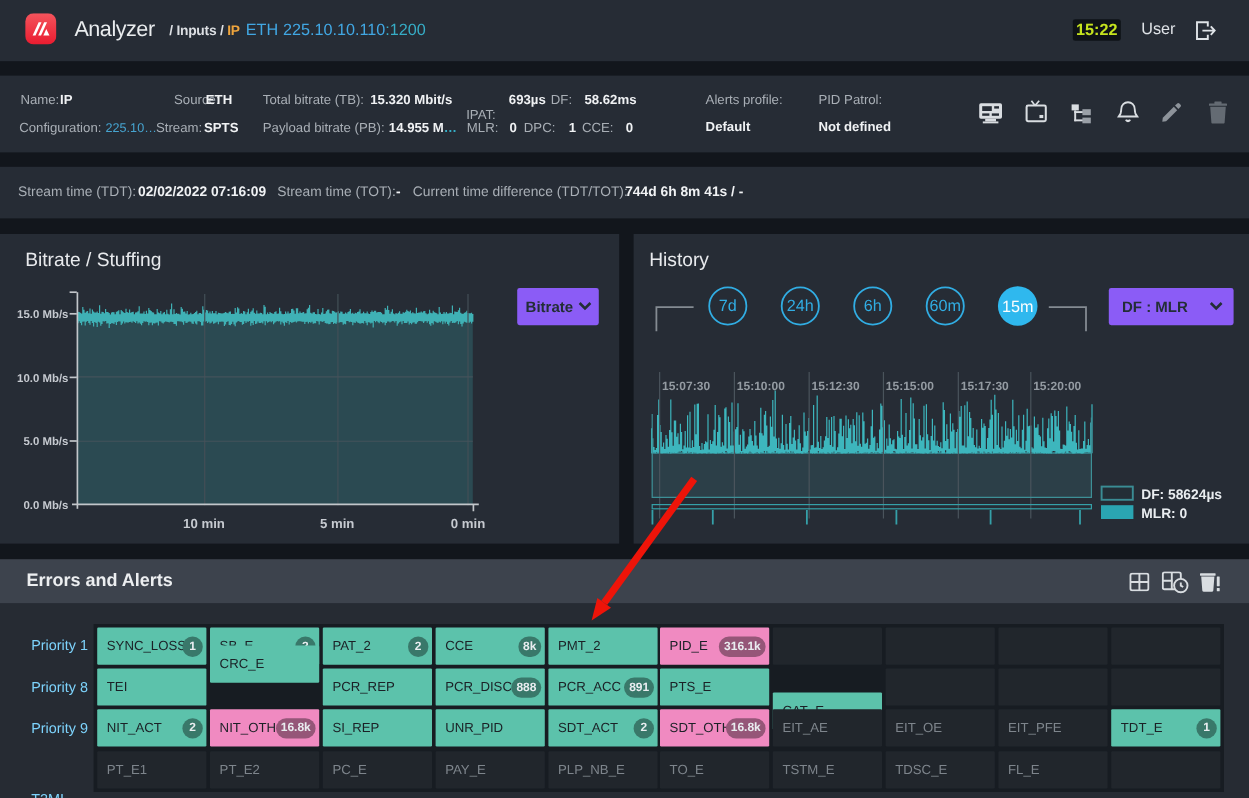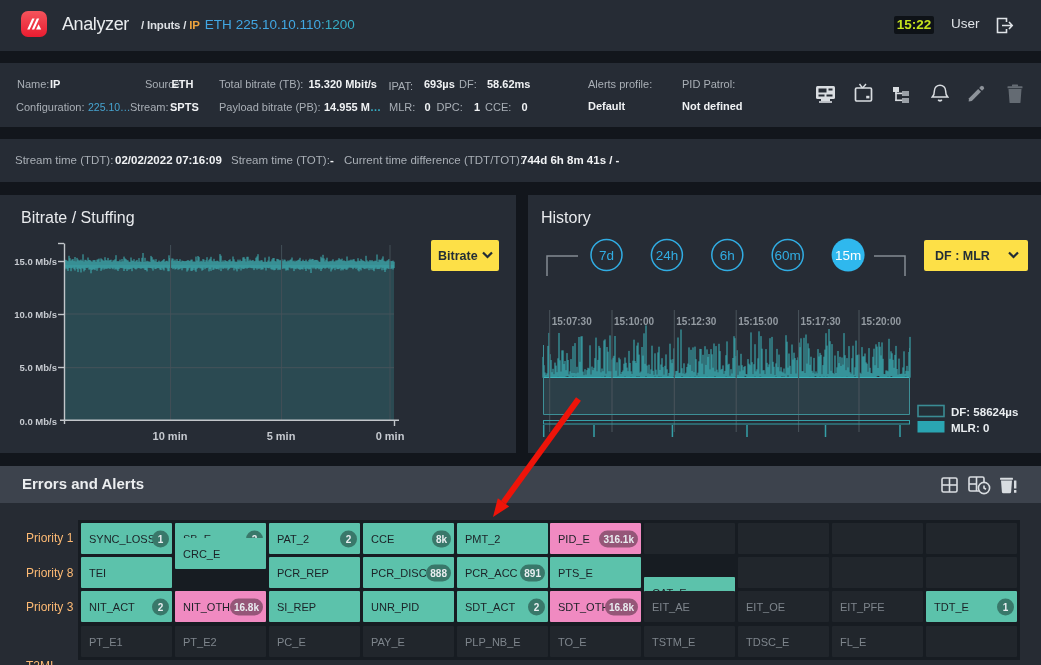--- a/index.html
+++ b/index.html
@@ -9,22 +9,22 @@
 .val{position:absolute;color:#f0f2f4;font-size:11px;font-weight:bold;white-space:nowrap;}
 .cell{position:absolute;width:91px;height:31px;border-radius:1px;}
 .cell .tx{position:absolute;left:8px;top:50%;transform:translateY(-50%);font-size:11px;color:#1b2126;}
 .cell.dk .tx{color:#7e858c;}
 .cgreen{background:#5cc2ab;}
 .cpink{background:#f08ac1;}
 .dk{background:#21262c;}
 .badge{position:absolute;right:3px;top:50%;transform:translateY(-50%);min-width:17px;height:17px;border-radius:9px;color:#e9edf0;font-size:10px;font-weight:bold;display:flex;align-items:center;justify-content:center;padding:0 4px;}
 .cgreen .badge{background:#39786a;}
 .cpink .badge{background:#955678;}
-.rowlbl{position:absolute;left:26px;font-size:12px;color:#fdba74;transform:translateY(-50%);}
-.ddl{position:absolute;background:#fde047;border-radius:2px;height:31px;color:#232e36;font-size:12.5px;font-weight:bold;display:flex;align-items:center;}
+.rowlbl{position:absolute;left:26px;font-size:12px;color:#7dd3fc;transform:translateY(-50%);}
+.ddl{position:absolute;background:#8b5cf6;border-radius:2px;height:31px;color:#232e36;font-size:12.5px;font-weight:bold;display:flex;align-items:center;}
 </style></head><body>
 
 <div class="bar" style="top:0;height:51px;"></div>
 <svg class="abs" style="left:21px;top:11px;" width="26" height="26" viewBox="0 0 26 26">
  <defs>
       <linearGradient id="lg" x1="0" y1="0" x2="0" y2="1">
         <stop offset="0" stop-color="#f4545c"></stop>
         <stop offset="1" stop-color="#ea1c30"></stop>
       </linearGradient>
     </defs>
@@ -41,21 +41,21 @@
  <path d="M11.5 6V2.5H2.5v14h9V13"></path>
  <path d="M7 9.5h10M14 6l3.2 3.5L14 13"></path>
 </svg>
 <div class="bar" style="top:63px;height:64px;"></div>
 <div class="lbl" style="left:17px;top:78px;">Name:</div>
 <div class="val" style="left:50px;top:78px;">IP</div>
 <div class="lbl" style="left:131px;top:78px;margin-left:14px;">Source:</div>
 <div class="val" style="left:171.5px;top:78px;">ETH</div>
 <div class="lbl" style="left:219px;top:78px;">Total bitrate (TB):</div>
 <div class="val" style="left:308.5px;top:78px;">15.320 Mbit/s</div>
-<div class="lbl" style="left:388.5px;top:80px;">IPAT:</div>
+<div class="lbl" style="left:388.5px;top:90px;">IPAT:</div>
 <div class="val" style="left:424px;top:78px;">693µs</div>
 <div class="lbl" style="left:459px;top:78px;">DF:</div>
 <div class="val" style="left:487px;top:78px;">58.62ms</div>
 <div class="lbl" style="left:16px;top:101px;">Configuration:</div>
 <div class="lbl" style="left:130px;top:101px;">Stream:</div>
 <div class="val" style="left:170px;top:101px;">SPTS</div>
 <div class="lbl" style="left:219px;top:101px;">Payload bitrate (PB):</div>
 <div class="lbl" style="left:389px;top:101px;text-align:right;">MLR:</div>
 <div class="val" style="left:424.5px;top:101px;">0</div>
 <div class="lbl" style="left:436.5px;top:101px;">DPC:</div>
@@ -264,21 +264,21 @@
   </div>
 <div class="cell cgreen" style="left:550px;top:557px;">
     <span class="tx">PTS_E</span>
   </div>
 <div class="cell cgreen" style="left:644px;top:577px;padding-left:44px;">
     <span class="tx">CAT_E</span>
   </div>
 <div class="cell dk" style="left:738px;top:557px;"></div>
 <div class="cell dk" style="left:832px;top:557px;"></div>
 <div class="cell dk" style="left:926px;top:557px;"></div>
-<div class="rowlbl" style="top:607px;">Priority 3</div>
+<div class="rowlbl" style="top:607px;">Priority 9</div>
 <div class="cell cgreen" style="left:81px;top:591px;">
     <span class="tx">NIT_ACT</span>
     <span class="badge">2</span>
   </div>
 <div class="cell cpink" style="left:175px;top:591px;">
     <span class="tx">NIT_OTH</span>
     <span class="badge">16.8k</span>
   </div>
 <div class="cell cgreen" style="left:269px;top:591px;">
     <span class="tx">SI_REP</span>

